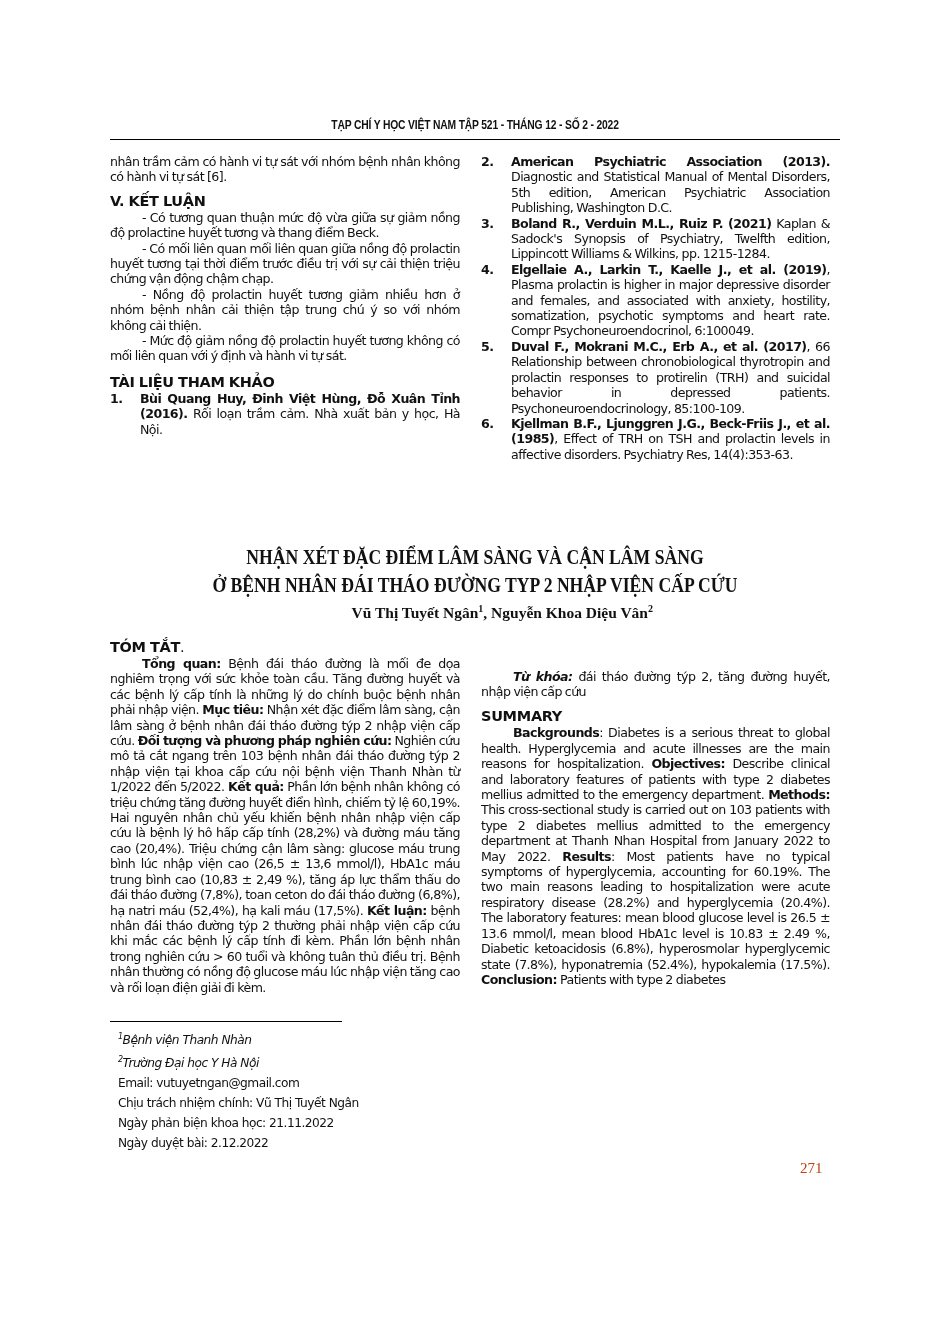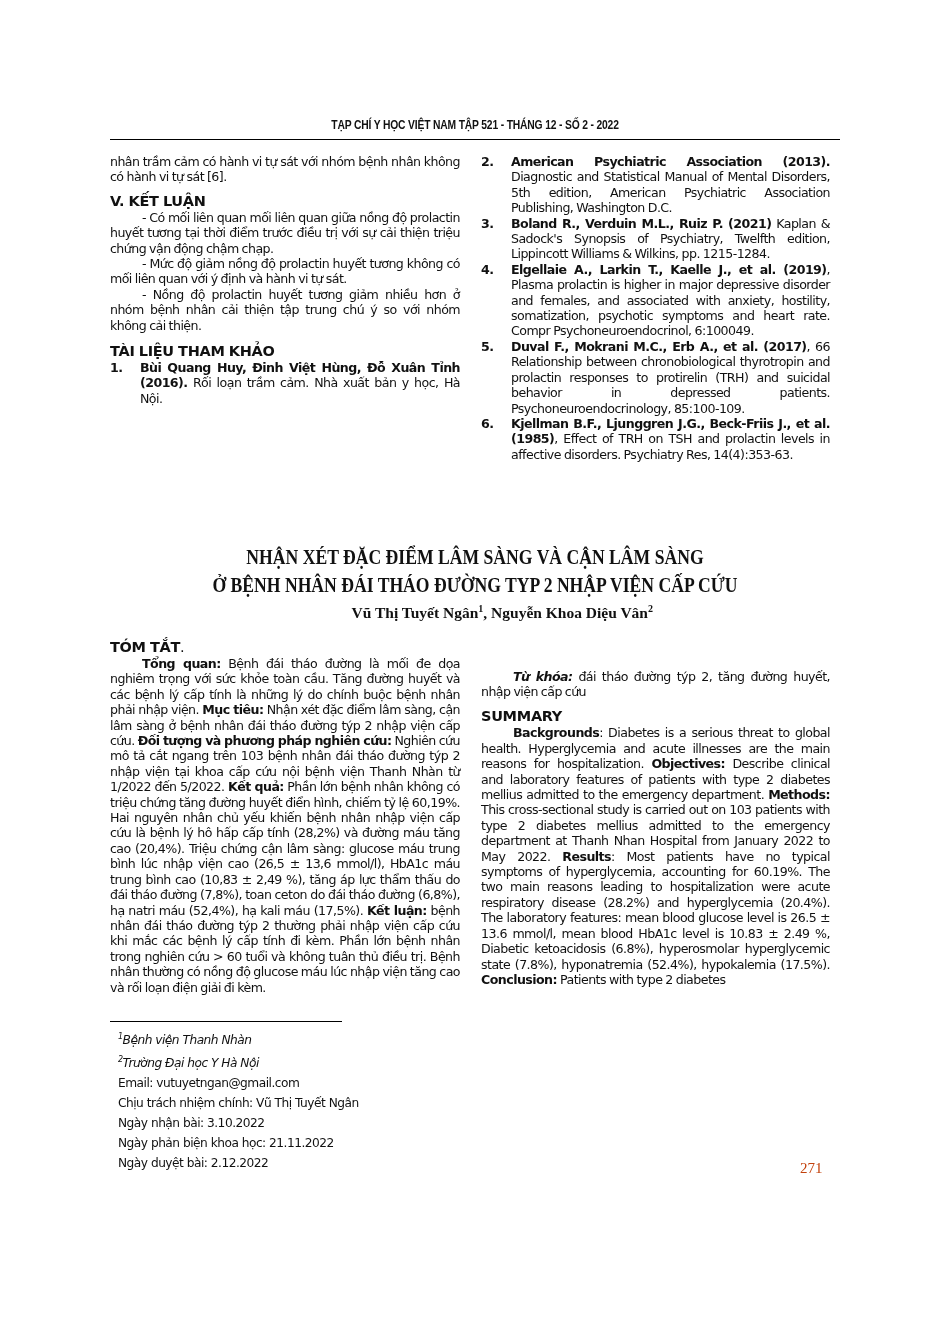--- a/index.html
+++ b/index.html
@@ -32,23 +32,24 @@
 <body>
 
 <div class="page">
 
   <div class="running-head">TẠP CHÍ Y HỌC VIỆT NAM TẬP 521 - THÁNG 12 - SỐ 2 - 2022</div>
   <div class="head-rule"></div>
 
   <div class="col colL" style="top:154px;">
     <p style="margin:0;">nhân trầm cảm có hành vi tự sát với nhóm bệnh nhân không có hành vi tự sát [6].</p>
     <div class="sec-h" style="margin-top:7px;">V. KẾT LUẬN</div>
+    <p class="para">- Có tương quan thuận mức độ vừa giữa sự giảm nồng độ prolactine huyết tương và thang điểm Beck.</p>
     <p class="para">- Có mối liên quan mối liên quan giữa nồng độ prolactin huyết tương tại thời điểm trước điều trị với sự cải thiện triệu chứng vận động chậm chạp.</p>
+    <p class="para">- Nồng độ prolactin huyết tương giảm nhiều hơn ở nhóm bệnh nhân cải thiện tập trung chú ý so với nhóm không cải thiện.</p>
     <p class="para">- Mức độ giảm nồng độ prolactin huyết tương không có mối liên quan với ý định và hành vi tự sát.</p>
-    <p class="para">- Nồng độ prolactin huyết tương giảm nhiều hơn ở nhóm bệnh nhân cải thiện tập trung chú ý so với nhóm không cải thiện.</p>
     <div class="sec-h" style="margin-top:9px;">TÀI LIỆU THAM KHẢO</div>
     <p class="ref">
       <span class="num">1.</span><span class="b">Bùi Quang Huy, Đinh Việt Hùng, Đỗ Xuân Tỉnh (2016).</span><span> Rối loạn trầm cảm. Nhà xuất bản y học, Hà Nội.</span>
     </p>
   </div>
 
   <div class="col colR" style="top:154px;">
     <p class="ref">
       <span class="num">2.</span><span class="b">American Psychiatric Association (2013).</span><span> Diagnostic and Statistical Manual of Mental Disorders, 5th edition, American Psychiatric Association Publishing, Washington D.C.</span>
     </p>
@@ -80,21 +81,20 @@
       <span class="b">Tổng quan:</span><span> Bệnh đái tháo đường là mối đe dọa nghiêm trọng với sức khỏe toàn cầu. Tăng đường huyết và các bệnh lý cấp tính là những lý do chính buộc bệnh nhân phải nhập viện. </span><span class="b">Mục tiêu:</span><span> Nhận xét đặc điểm lâm sàng, cận lâm sàng ở bệnh nhân đái tháo đường týp 2 nhập viện cấp cứu. </span><span class="b">Đối tượng và phương pháp nghiên cứu:</span><span> Nghiên cứu mô tả cắt ngang trên 103 bệnh nhân đái tháo đường týp 2 nhập viện tại khoa cấp cứu nội bệnh viện Thanh Nhàn từ 1/2022 đến 5/2022. </span><span class="b">Kết quả:</span><span> Phần lớn bệnh nhân không có triệu chứng tăng đường huyết điển hình, chiếm tỷ lệ 60,19%. Hai nguyên nhân chủ yếu khiến bệnh nhân nhập viện cấp cứu là bệnh lý hô hấp cấp tính (28,2%) và đường máu tăng cao (20,4%). Triệu chứng cận lâm sàng: glucose máu trung bình lúc nhập viện cao (26,5 ± 13,6 mmol/l), HbA1c máu trung bình cao (10,83 ± 2,49 %), tăng áp lực thẩm thấu do đái tháo đường (7,8%), toan ceton do đái tháo đường (6,8%), hạ natri máu (52,4%), hạ kali máu (17,5%). </span><span class="b">Kết luận:</span><span> bệnh nhân đái tháo đường týp 2 thường phải nhập viện cấp cứu khi mắc các bệnh lý cấp tính đi kèm. Phần lớn bệnh nhân trong nghiên cứu &gt; 60 tuổi và không tuân thủ điều trị. Bệnh nhân thường có nồng độ glucose máu lúc nhập viện tăng cao và rối loạn điện giải đi kèm.</span>
     </p>
   </div>
 
   <div class="fn-rule"></div>
   <div class="footnote">
     <div class="it"><sup>1</sup><span>Bệnh viện Thanh Nhàn</span></div>
     <div class="it"><sup>2</sup><span>Trường Đại học Y Hà Nội</span></div>
     <div>Email: vutuyetngan@gmail.com</div>
     <div>Chịu trách nhiệm chính: Vũ Thị Tuyết Ngân</div>
-    <div>Ngày nhận bài: 3.10.2022</div>
     <div>Ngày phản biện khoa học: 21.11.2022</div>
     <div>Ngày duyệt bài: 2.12.2022</div>
   </div>
 
   <div class="col colR" style="top:638px;">
 
     <p class="para" style="margin-top:-15.4px; visibility:hidden; height:0; overflow:hidden;"></p>
     <p class="para" style="margin-top:46px;">
       <span class="bi">Từ khóa:</span><span> đái tháo đường týp 2, tăng đường huyết, nhập viện cấp cứu</span>
     </p>

